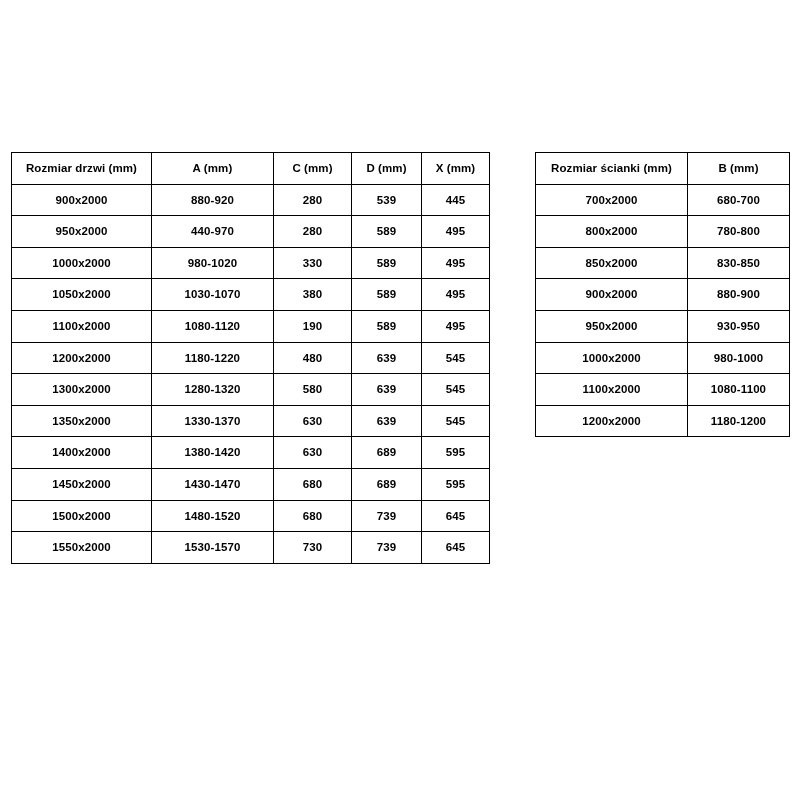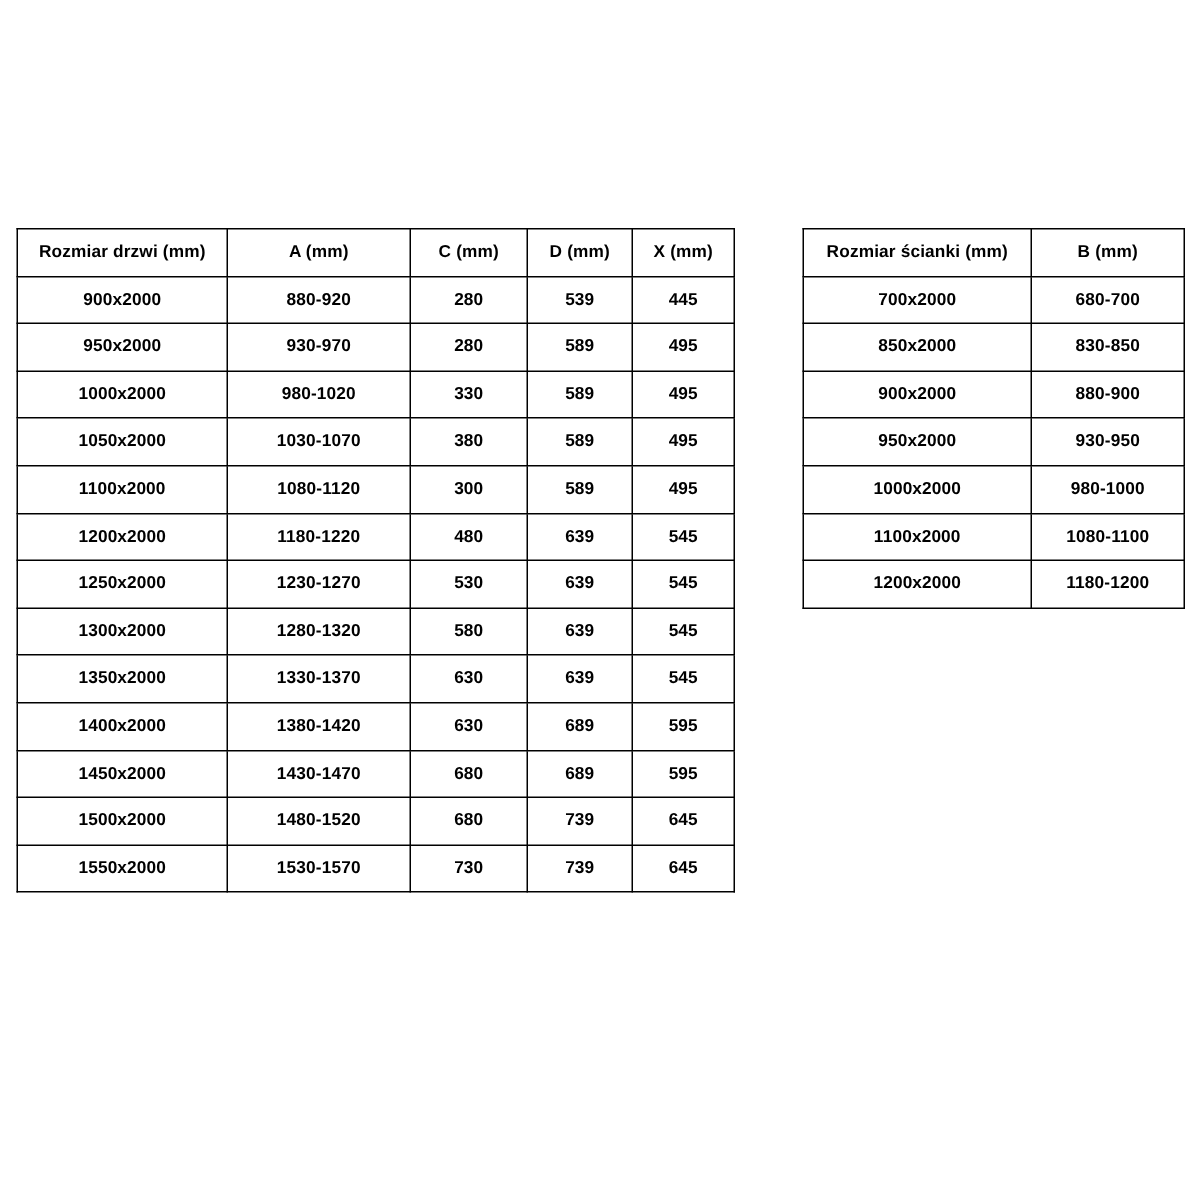--- a/index.html
+++ b/index.html
@@ -90,21 +90,21 @@
     <tbody>
       <tr>
         <td>900x2000</td>
         <td>880-920</td>
         <td>280</td>
         <td>539</td>
         <td>445</td>
       </tr>
       <tr>
         <td>950x2000</td>
-        <td>930-970</td>
+        <td>440-970</td>
         <td>280</td>
         <td>589</td>
         <td>495</td>
       </tr>
       <tr>
         <td>1000x2000</td>
         <td>980-1020</td>
         <td>330</td>
         <td>589</td>
         <td>495</td>
@@ -112,35 +112,28 @@
       <tr>
         <td>1050x2000</td>
         <td>1030-1070</td>
         <td>380</td>
         <td>589</td>
         <td>495</td>
       </tr>
       <tr>
         <td>1100x2000</td>
         <td>1080-1120</td>
-        <td>300</td>
+        <td>190</td>
         <td>589</td>
         <td>495</td>
       </tr>
       <tr>
         <td>1200x2000</td>
         <td>1180-1220</td>
         <td>480</td>
-        <td>639</td>
-        <td>545</td>
-      </tr>
-      <tr>
-        <td>1250x2000</td>
-        <td>1230-1270</td>
-        <td>530</td>
         <td>639</td>
         <td>545</td>
       </tr>
       <tr>
         <td>1300x2000</td>
         <td>1280-1320</td>
         <td>580</td>
         <td>639</td>
         <td>545</td>
       </tr>
@@ -192,20 +185,24 @@
         <th>Rozmiar ścianki (mm)</th>
         <th>B (mm)</th>
       </tr>
     </thead>
     <tbody>
       <tr>
         <td>700x2000</td>
         <td>680-700</td>
       </tr>
       <tr>
+        <td>800x2000</td>
+        <td>780-800</td>
+      </tr>
+      <tr>
         <td>850x2000</td>
         <td>830-850</td>
       </tr>
       <tr>
         <td>900x2000</td>
         <td>880-900</td>
       </tr>
       <tr>
         <td>950x2000</td>
         <td>930-950</td>

